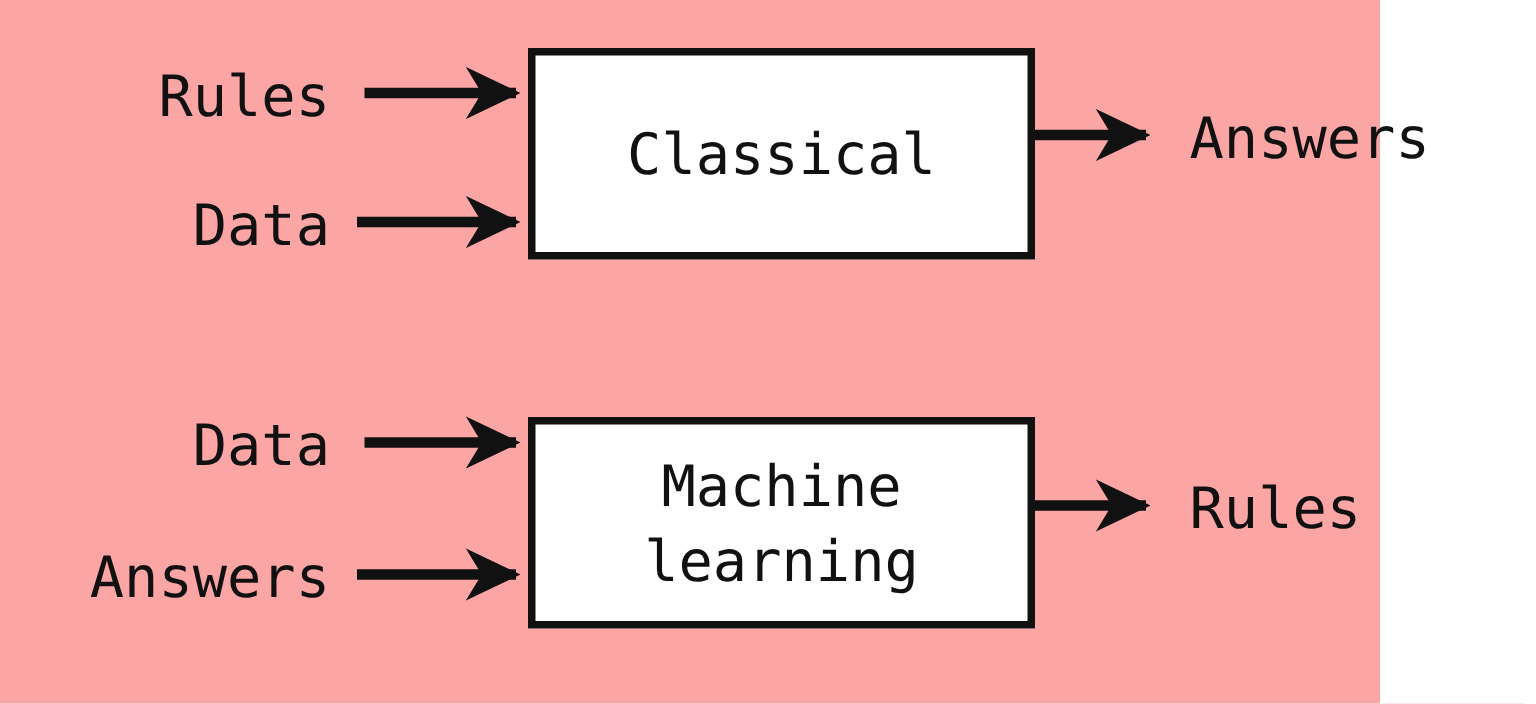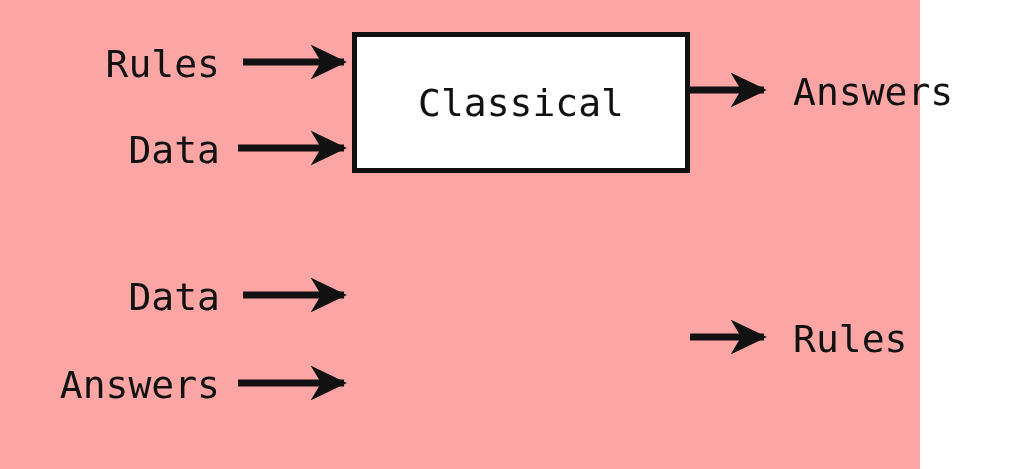--- a/index.html
+++ b/index.html
@@ -91,16 +91,20 @@
   <div class="process-box" style="left:352px; top:32px; width:338px; height:141px;">
     <div class="box-line">Classical</div>
   </div>
 
   <div class="io-label left-aligned" style="left:793px; top:73px; width:220px;">Answers</div>
 
   <div class="io-label right-aligned" style="left:40px; top:278px; width:180px;">Data</div>
 
   <div class="io-label right-aligned" style="left:40px; top:366px; width:180px;">Answers</div>
 
+  <div class="process-box" style="left:352px; top:278px; width:338px; height:141px;">
+    <div class="box-line">Machine</div>
+    <div class="box-line">learning</div>
+  </div>
 
   <div class="io-label left-aligned" style="left:793px; top:320px; width:220px;">Rules</div>
 
 </div>
 
 </body></html>

